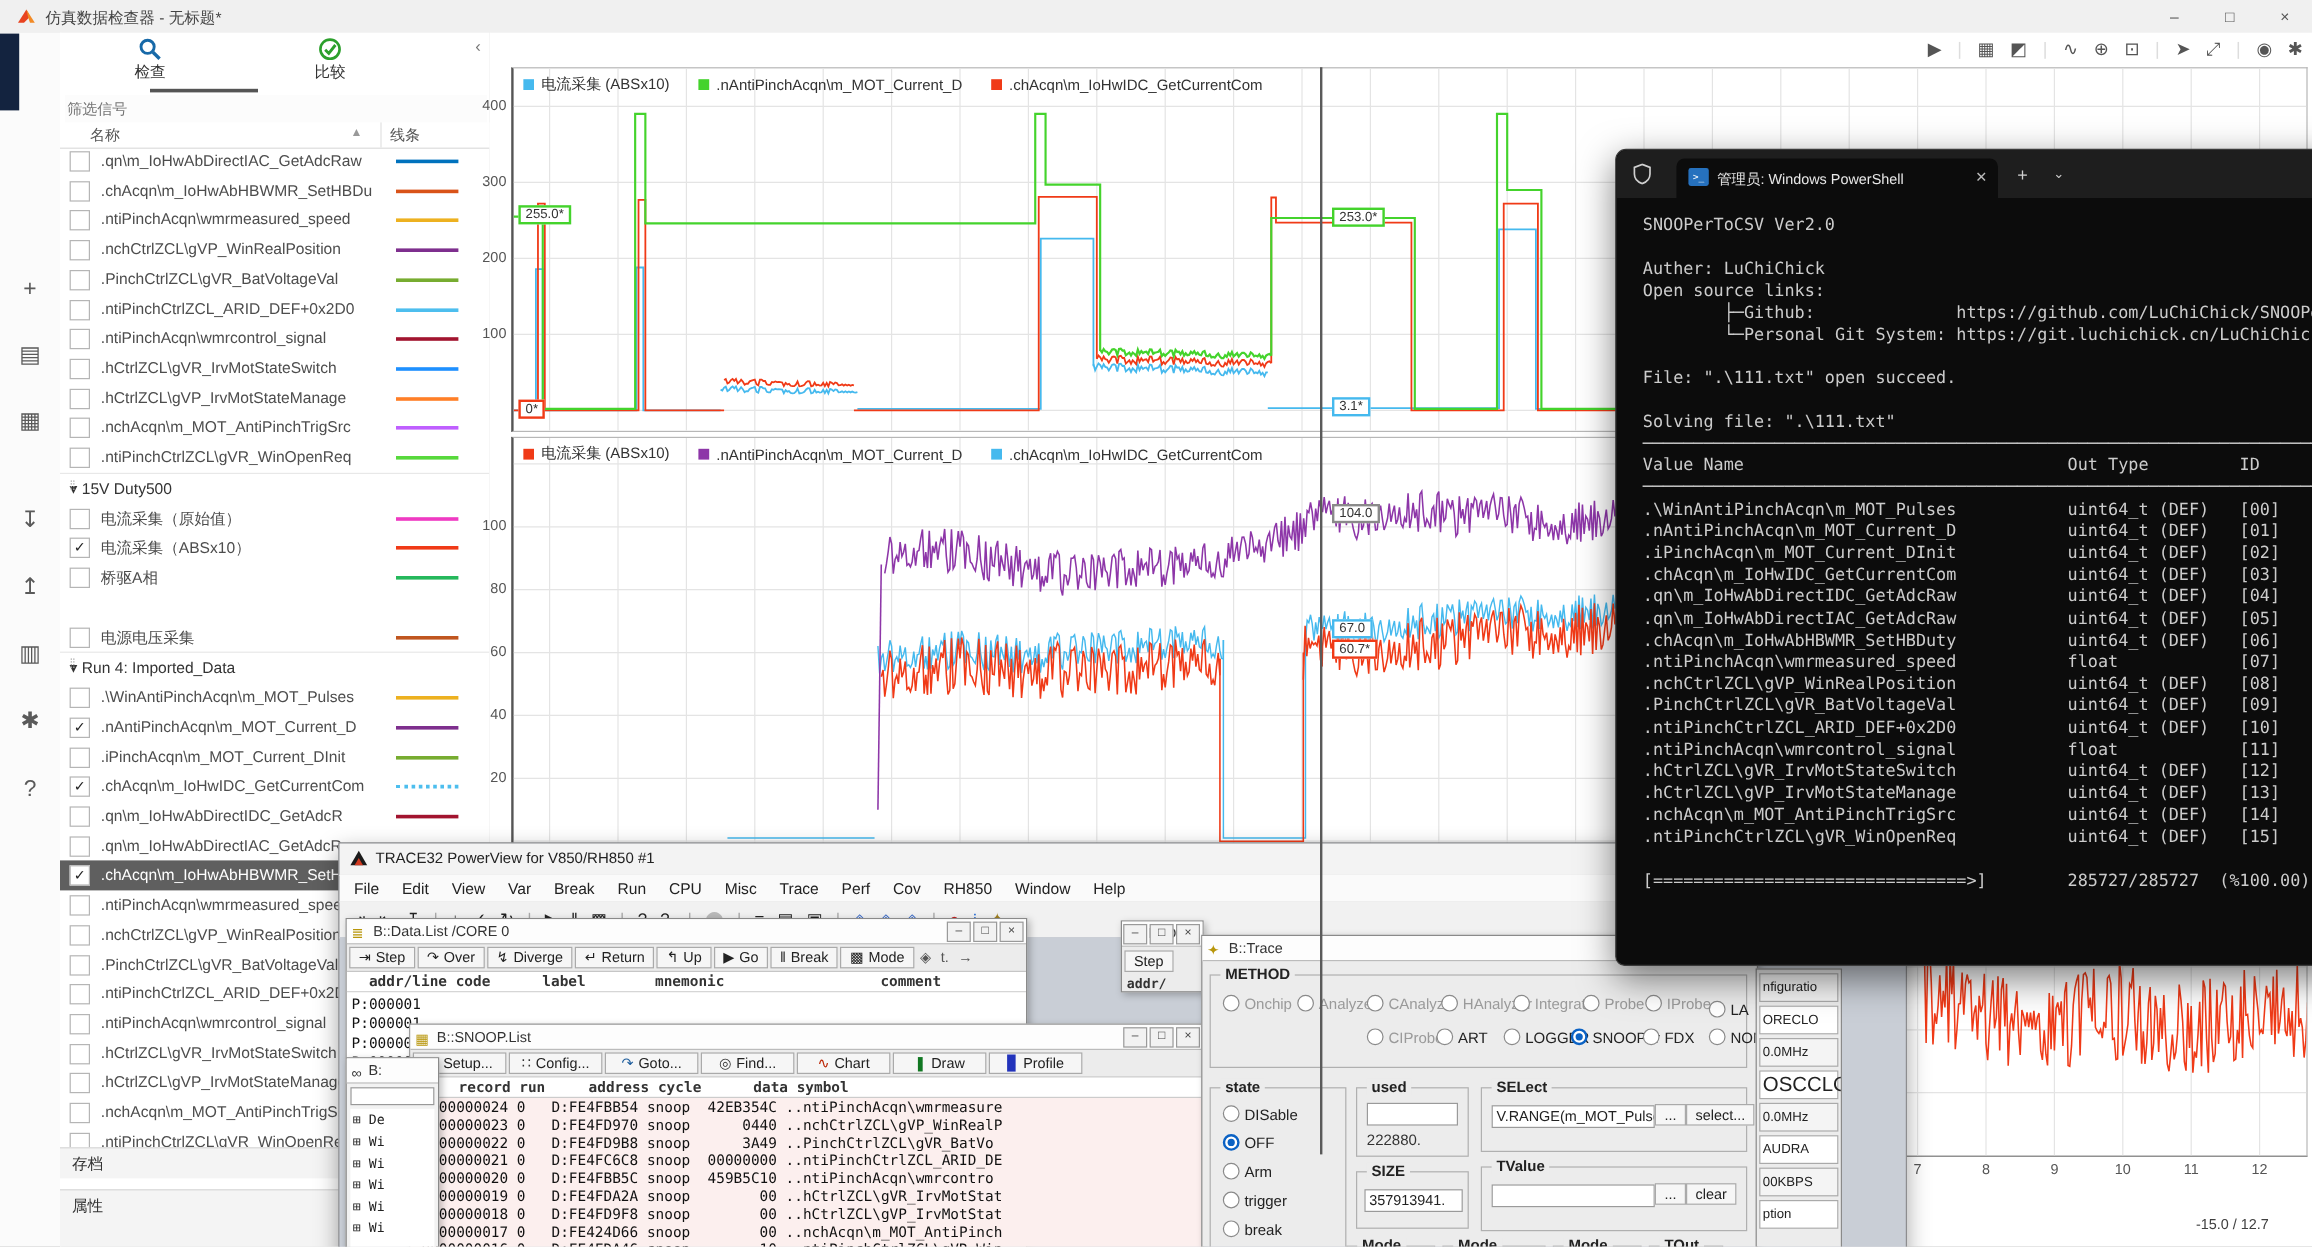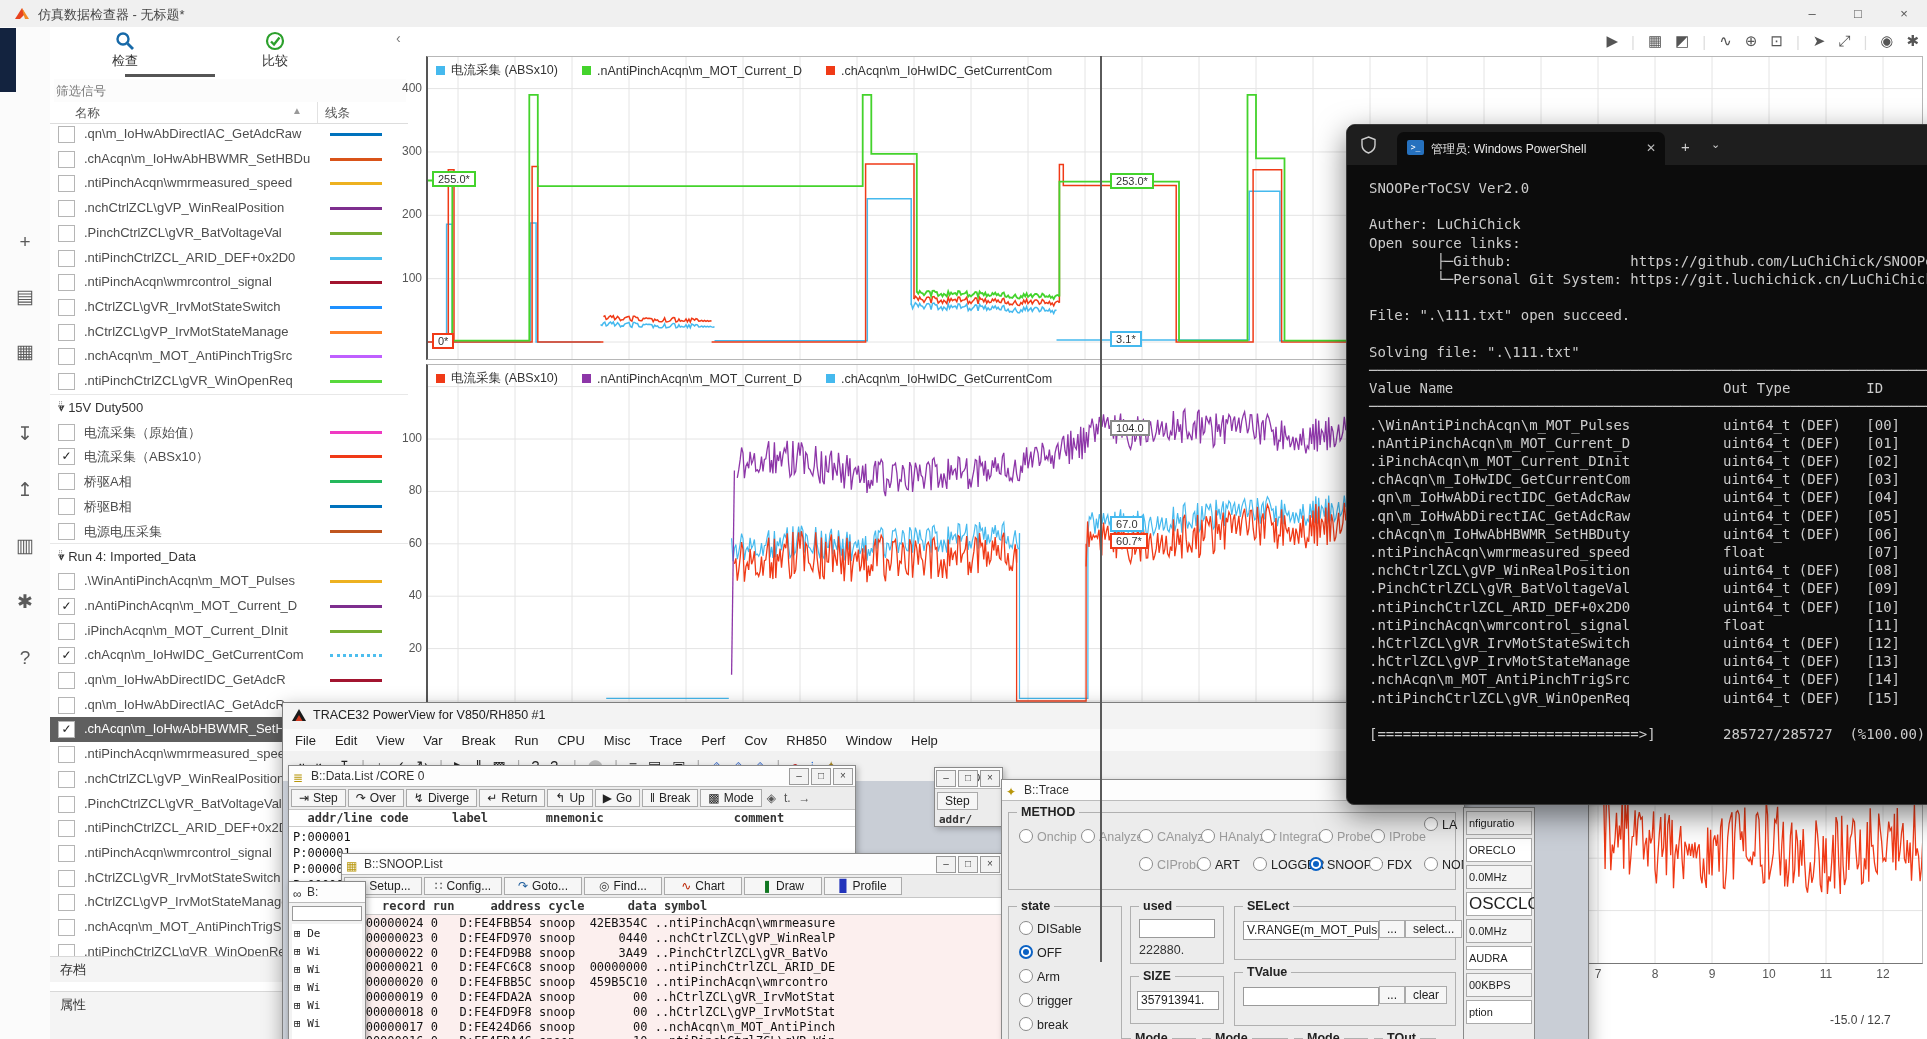--- a/index.html
+++ b/index.html
@@ -216,25 +216,20 @@
         </div>
         <div class="sigrow" style="top: 322.4px;">
           <span class="cb">✓</span>
           <span class="lb">电流采集（ABSx10）</span>
           <span class="sw" style="border-top: 3px solid rgb(240, 58, 23);"></span>
         </div>
         <div class="sigrow" style="top: 347.1px;">
           <span class="cb"></span>
           <span class="lb">桥驱A相</span>
           <span class="sw" style="border-top: 3px solid rgb(37, 184, 92);"></span>
-        </div>
-        <div class="sigrow" style="top: 371.8px;">
-          <span class="cb"></span>
-          <span class="lb">桥驱B相</span>
-          <span class="sw" style="border-top: 3px solid rgb(0, 114, 189);"></span>
         </div>
         <div class="sigrow" style="top: 396.5px;">
           <span class="cb"></span>
           <span class="lb">电源电压采集</span>
           <span class="sw" style="border-top: 3px solid rgb(192, 86, 31);"></span>
         </div>
         <div class="grphdr" style="top: 421.2px;">
           <span>▾ Run 4: Imported_Data</span>
           <span class="dots" style="top: 4px;">⁞⁞</span>
         </div>
@@ -602,21 +597,21 @@
             </span></div>
           <div class="fieldset" style="left: 6px; top: 32px; width: 446px; height: 76px;">
             <span class="lg">METHOD</span>
             <span class="radio dis" style="left: 10px; top: 16px;"><span class="rc"></span>Onchip</span>
             <span class="radio dis" style="left: 72px; top: 16px;"><span class="rc"></span>Analyzer</span>
             <span class="radio dis" style="left: 130px; top: 16px;"><span class="rc"></span>CAnalyzer</span>
             <span class="radio dis" style="left: 192px; top: 16px;"><span class="rc"></span>HAnalyzer</span>
             <span class="radio dis" style="left: 252px; top: 16px;"><span class="rc"></span>Integrator</span>
             <span class="radio dis" style="left: 310px; top: 16px;"><span class="rc"></span>Probe</span>
             <span class="radio dis" style="left: 362px; top: 16px;"><span class="rc"></span>IProbe</span>
-            <span class="radio" style="left: 415px; top: 4px;"><span class="rc"></span>LA</span>
+            <span class="radio" style="left: 415px; top: 21px;"><span class="rc"></span>LA</span>
             <span class="radio dis" style="left: 130px; top: 44px;"><span class="rc"></span>CIProbe</span>
             <span class="radio" style="left: 188px; top: 44px;"><span class="rc"></span>ART</span>
             <span class="radio" style="left: 244px; top: 44px;"><span class="rc"></span>LOGGER</span>
             <span class="radio on" style="left: 300px; top: 44px;"><span class="rc"></span>SNOOPer</span>
             <span class="radio" style="left: 360px; top: 44px;"><span class="rc"></span>FDX</span>
             <span class="radio" style="left: 415px; top: 44px;"><span class="rc"></span>NONE</span>
           </div>
           <div class="fieldset" style="left: 6px; top: 126px; width: 112px; height: 134px;">
             <span class="lg">state</span>
             <span class="radio" style="left: 10px; top: 14px;"><span class="rc"></span>DISable</span>

